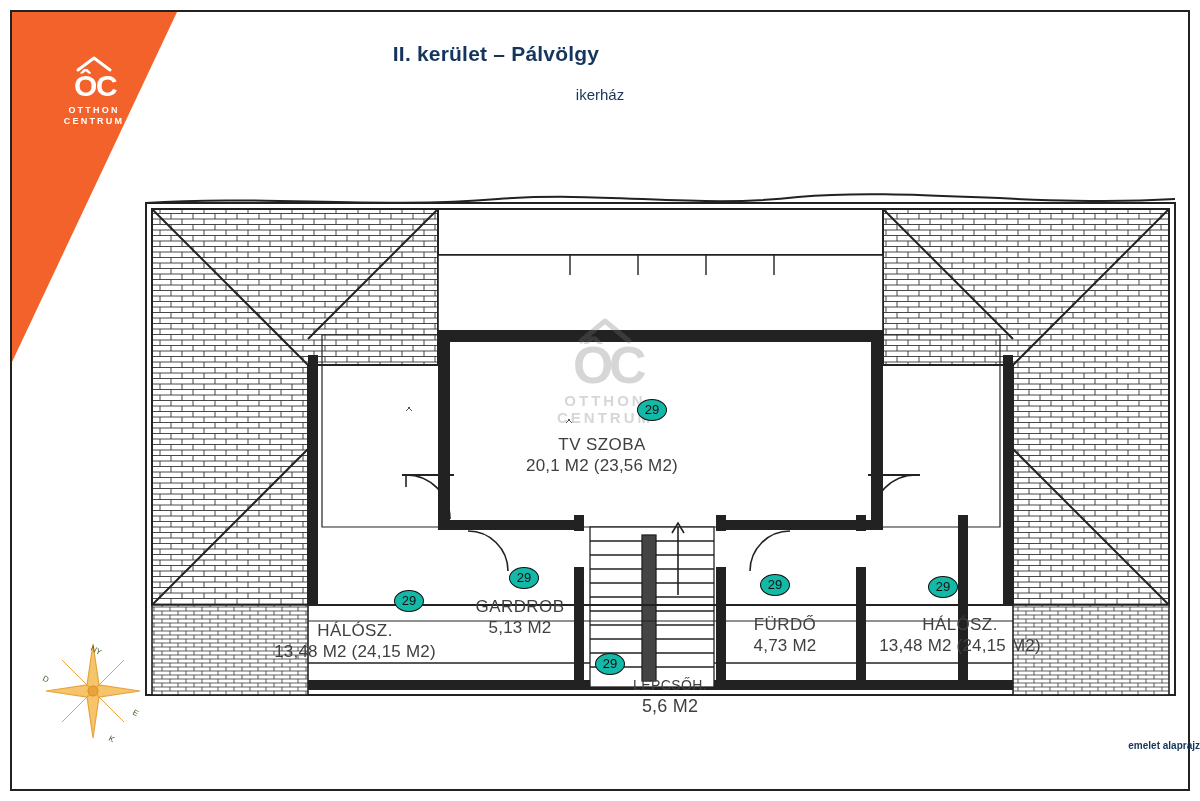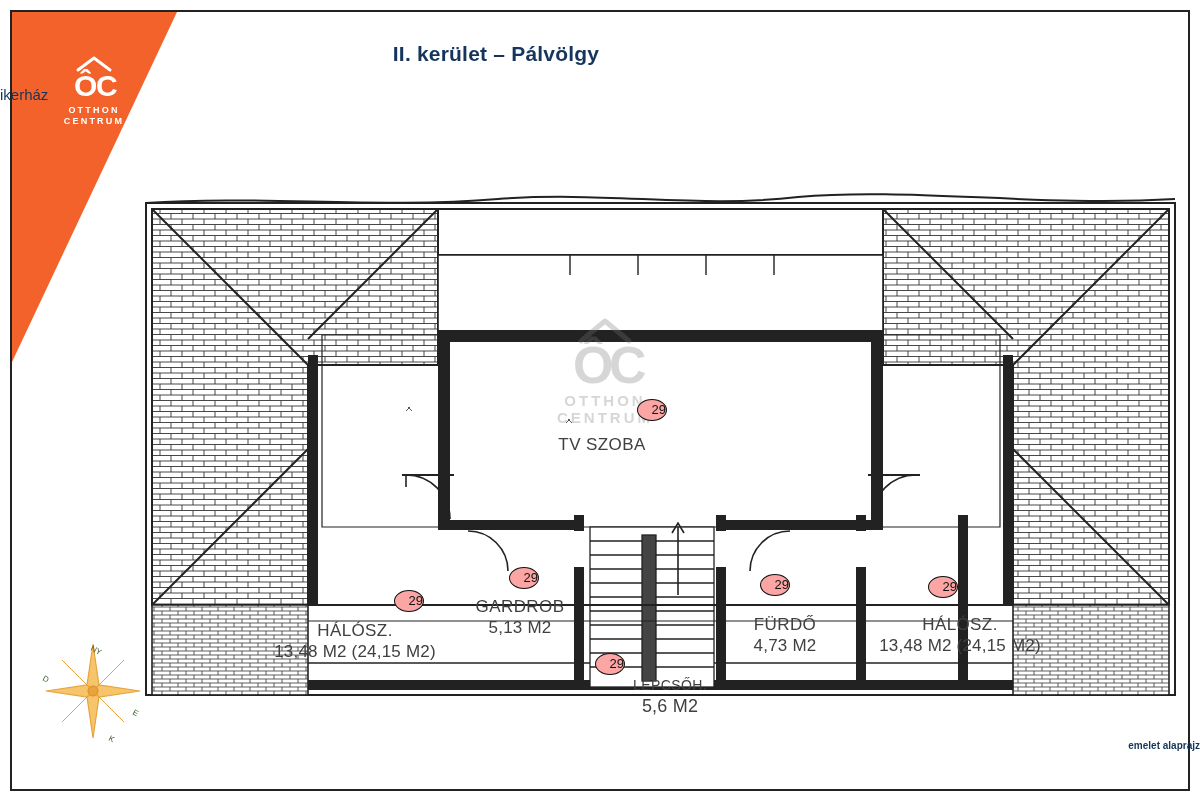--- a/index.html
+++ b/index.html
@@ -84,21 +84,21 @@
     font-size: 21px;
     font-weight: bold;
     color: #15355c;
     letter-spacing: 0.2px;
   }
   .subtitle {
     position: absolute;
     left: 0;
     top: 86px;
     width: 1200px;
-    text-align: left;
+    text-align: center;
     font-size: 15px;
     color: #15355c;
   }
   .footer-caption {
     position: absolute;
     left: 0;
     top: 740px;
     width: 1200px;
     text-align: right;
     font-size: 10px;
@@ -161,24 +161,24 @@
   .room-label.small .rname { font-size: 14px; }
   .room-label.small .rarea { font-size: 18px; }
 
   
   .marker {
     position: absolute;
     width: 30px;
     height: 22px;
     border: 1.6px solid #111111;
     border-radius: 50%;
-    background: #fca5a5;
+    background: #14b8a6;
     color: #111111;
     font-size: 13px;
-    text-align: right;
+    text-align: center;
     line-height: 20px;
     box-sizing: border-box;
   }
 
   
   .compass {
     position: absolute;
     left: 38px;
     top: 636px;
     width: 110px;
@@ -316,20 +316,21 @@
         <text x="28" y="68" font-family="Liberation Sans, sans-serif" font-size="52" font-weight="bold" fill="rgba(120,120,120,0.30)">Ô</text>
         <text x="64" y="68" font-family="Liberation Sans, sans-serif" font-size="52" font-weight="bold" fill="rgba(120,120,120,0.30)">C</text>
       </svg>
     </div>
     <div class="wm-name">OTTHON</div>
     <div class="wm-sub">CENTRUM</div>
   </div>
 
   <div class="room-label" style="left:472px; top:434px; width:260px;">
     <div class="rname">TV SZOBA</div>
+    <div class="rarea">20,1 M2 (23,56 M2)</div>
   </div>
 
   <div class="room-label" style="left:225px; top:620px; width:260px;">
     <div class="rname">HÁLÓSZ.</div>
     <div class="rarea">13,48 M2 (24,15 M2)</div>
   </div>
 
   <div class="room-label" style="left:450px; top:596px; width:140px;">
     <div class="rname">GARDROB</div>
     <div class="rarea">5,13 M2</div>

